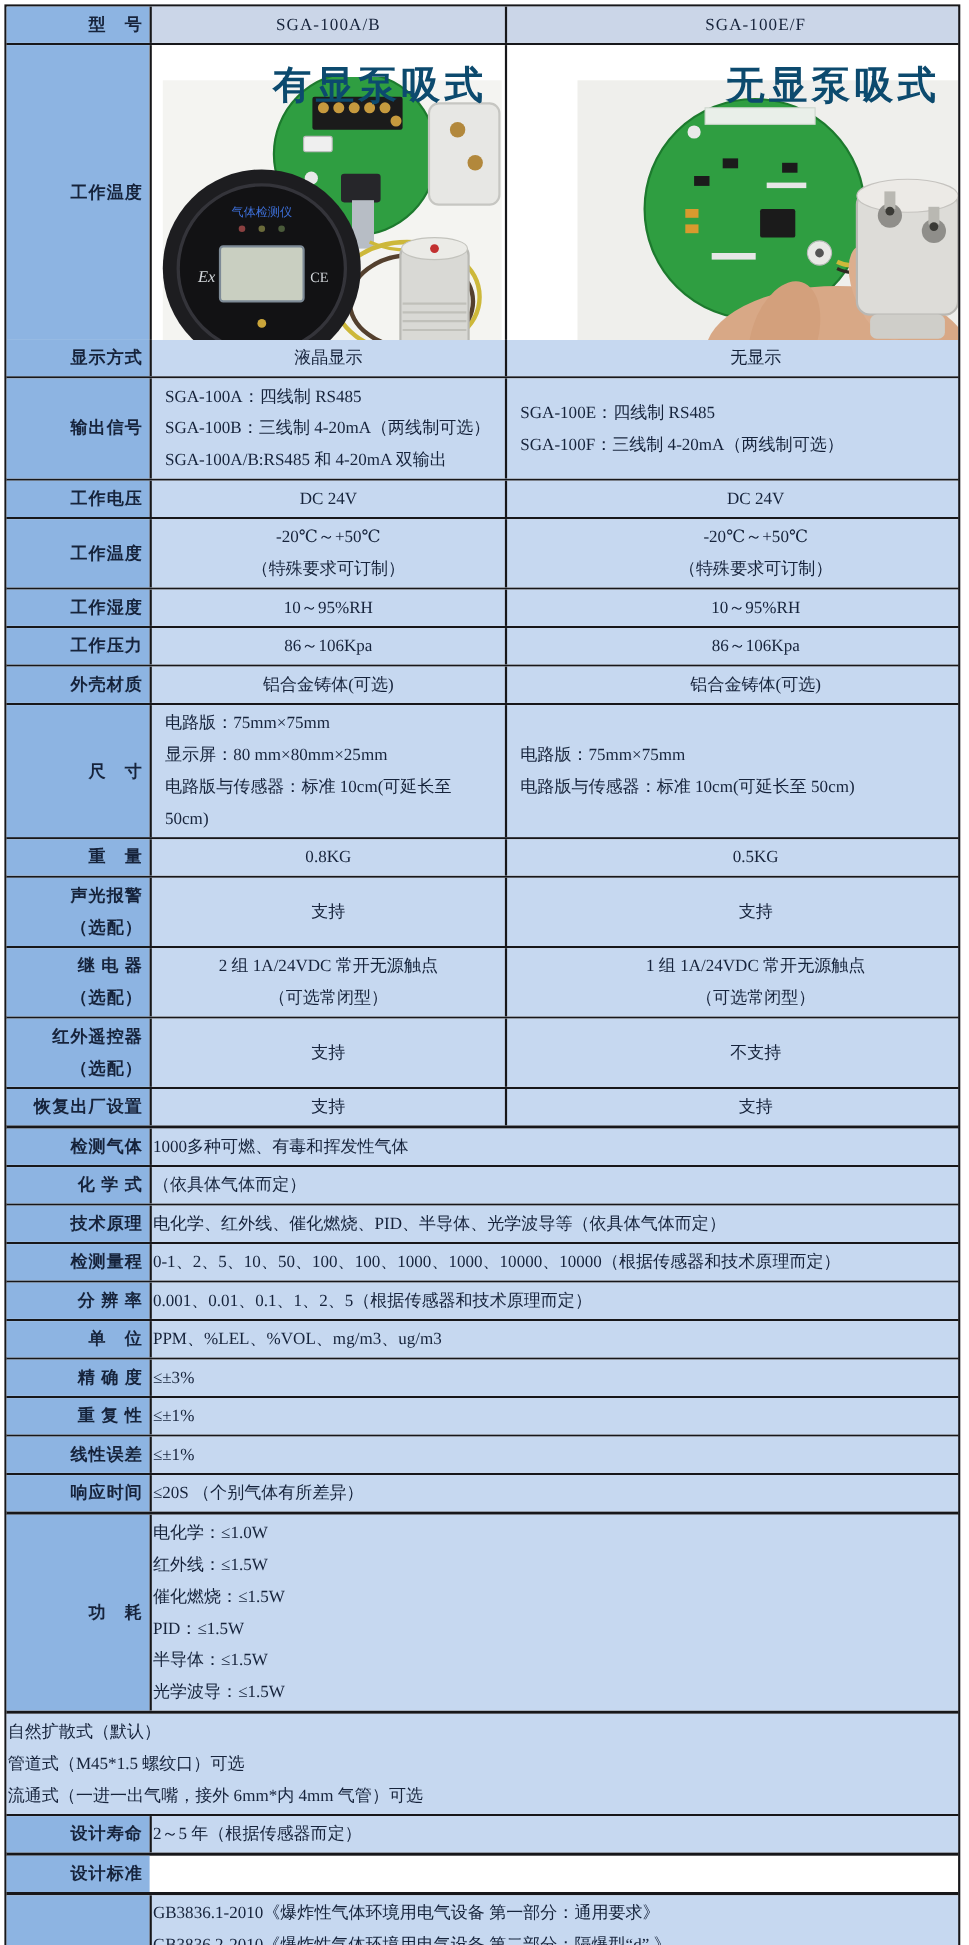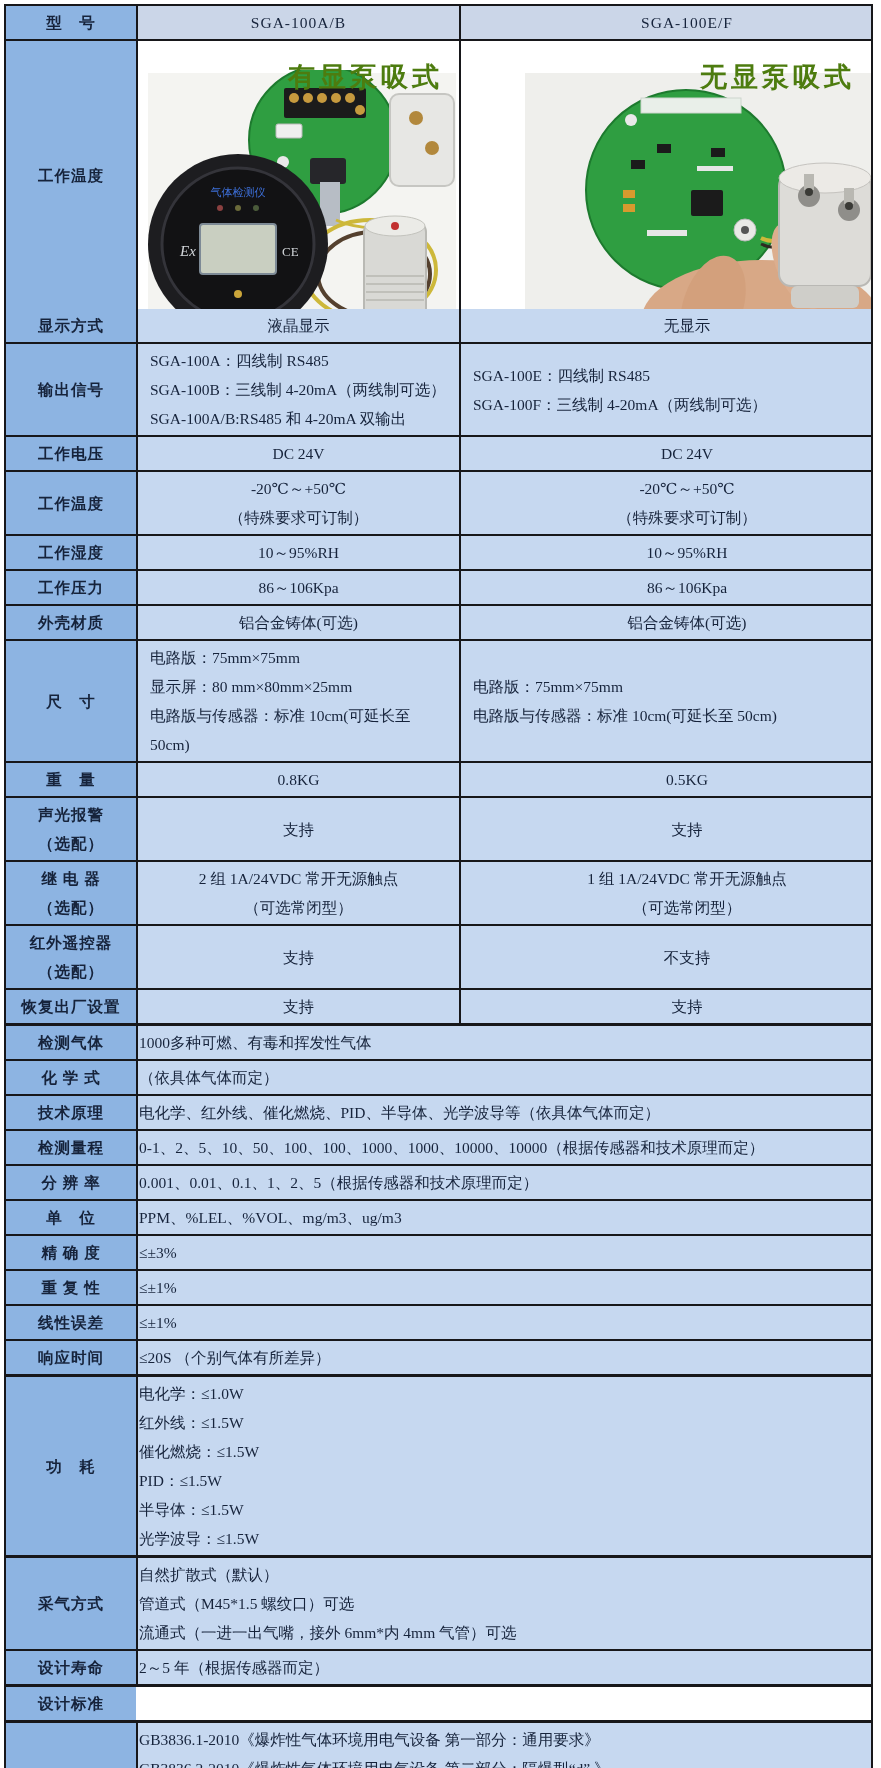--- a/index.html
+++ b/index.html
@@ -5,31 +5,31 @@
   html,body{margin:0;padding:0;background:#ffffff;}
   body{font-family:"Liberation Serif","DejaVu Serif",serif;color:#16233b;}
   .page{width:881px;box-sizing:border-box;padding:4px 8px 6px 4px;background:#fff;}
   .tbl{border:2px solid #17171a;}
   .row{display:flex;border-top:2px solid #17171a;align-items:stretch;}
   .row:first-child{border-top:none;}
   .c{box-sizing:border-box;border-left:2px solid #17171a;display:flex;flex-direction:column;
      justify-content:center;white-space:pre-line;line-height:29px;min-height:32px;
      padding:2px 6px;font-size:15.5px;}
   .c:first-child{border-left:none;}
-  .lab{flex:0 0 130px;background:#8DB4E2;font-weight:bold;text-align:center;letter-spacing:1px;}
+  .lab{flex:0 0 130px;background:#8DB4E2;font-weight:bold;text-align:right;letter-spacing:1px;}
   .v2{flex:0 0 323px;background:#C6D8F0;}
   .v3{flex:1 1 auto;background:#C6D8F0;padding-left:48px;}
   .vspan{flex:1 1 auto;background:#C6D8F0;text-align:left;padding-left:1px;}
   .align-center .v2,.align-center .v3{text-align:center;}
   .align-left .v2,.align-left .v3{text-align:left;padding-left:12px;}
   .hdr .v2,.hdr .v3{background:#CBD6E8;text-align:center;font-weight:normal;letter-spacing:1px;}
   .photo-row{height:268px;}
   .photo-cell{background:#ffffff;padding:0;position:relative;overflow:hidden;display:block;}
   .photo-cell svg{display:block;}
-  .watermark{position:absolute;top:22px;right:16px;font-size:27px;color:#4d7c0f;
+  .watermark{position:absolute;top:22px;right:16px;font-size:35px;color:#0c4a6e;
      letter-spacing:4px;font-weight:bold;}
   
   #rows-host .row:nth-child(1),
   #rows-host .row:nth-child(14),
   #rows-host .row:nth-child(24),
   #rows-host .row:nth-child(25),
   #rows-host .row:nth-child(27),
   #rows-host .row:nth-child(28){border-top-width:3px;}
 </style>
 </head>
@@ -280,21 +280,20 @@
     <div class="c lab">功　耗</div>
     <div class="c vspan">电化学：≤1.0W
 红外线：≤1.5W
 催化燃烧：≤1.5W
 PID：≤1.5W
 半导体：≤1.5W
 光学波导：≤1.5W</div>
   </div>
 
   <div class="row align-left">
-    <div class="c lab">采气方式</div>
     <div class="c vspan">自然扩散式（默认）
 管道式（M45*1.5 螺纹口）可选
 流通式（一进一出气嘴，接外 6mm*内 4mm 气管）可选</div>
   </div>
 
   <div class="row align-left">
     <div class="c lab">设计寿命</div>
     <div class="c vspan">2～5 年（根据传感器而定）</div>
   </div>
 

